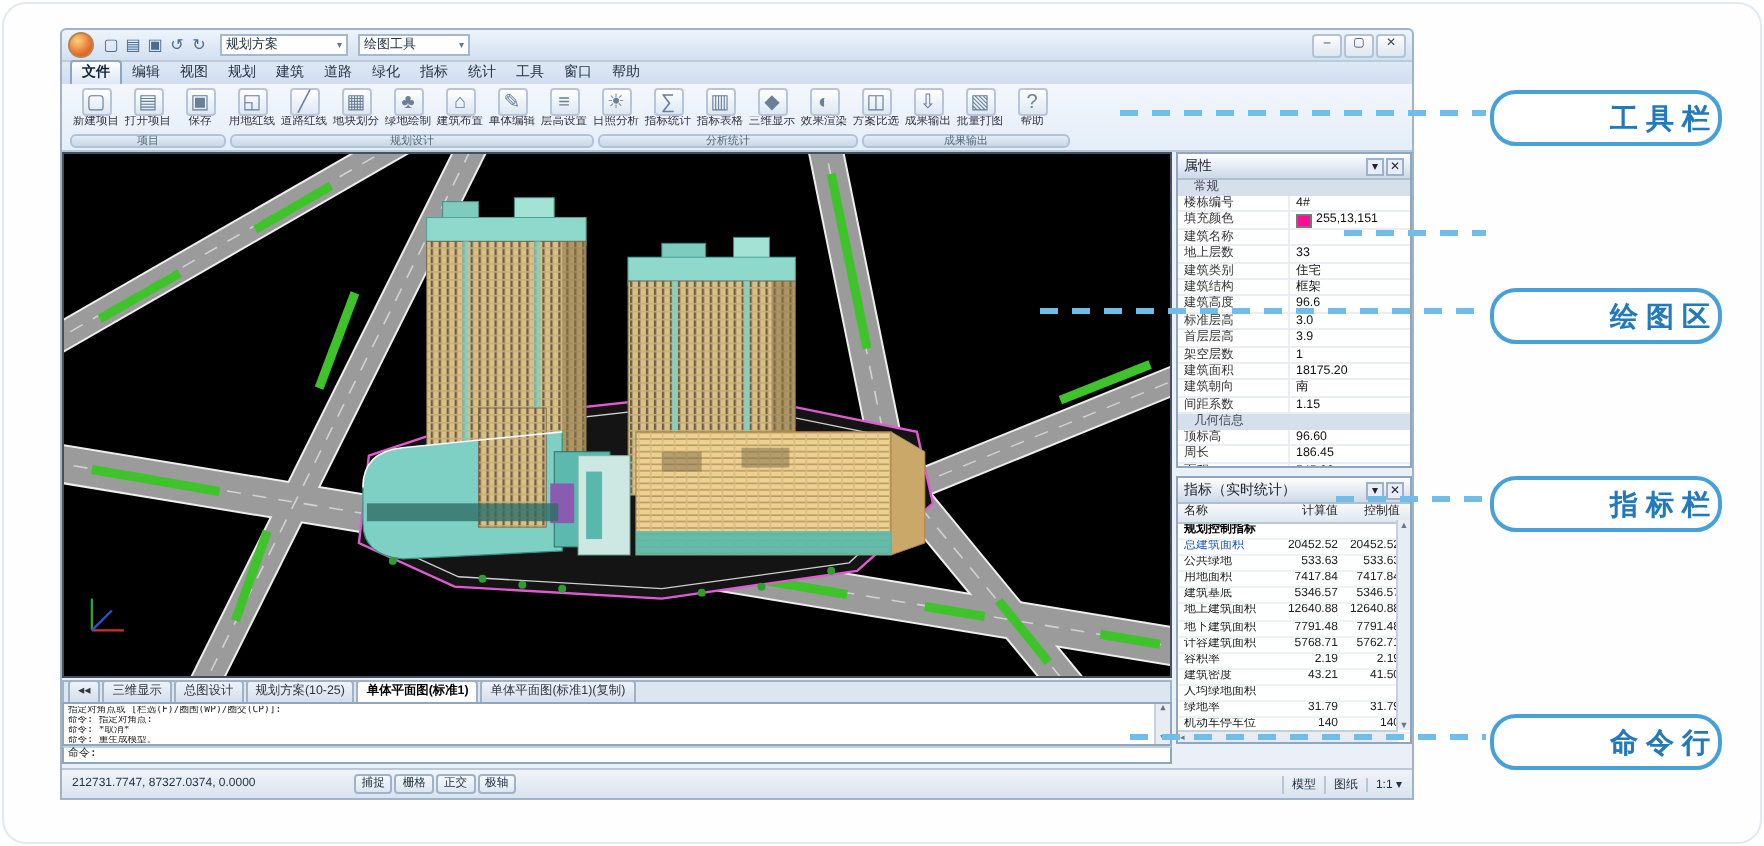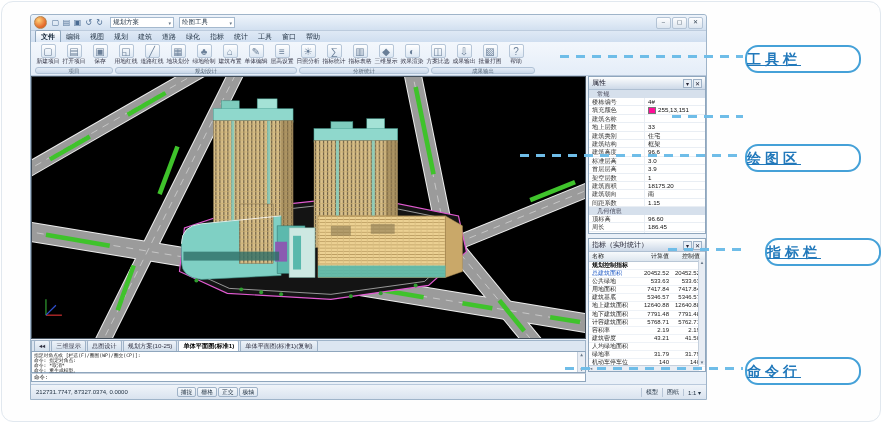--- a/index.html
+++ b/index.html
@@ -67,21 +67,21 @@
 
   
   #statusbar{position:absolute;left:0;top:369px;width:675px;height:15px;background:linear-gradient(#f0f4f9,#d9e3ef);border-top:1px solid #b9c9dc;display:flex;align-items:center;padding:0 5px;box-sizing:border-box;font-size:6px;color:#234;}
   .stoggle{border:1px solid #9fb2c7;background:linear-gradient(#f6f9fc,#dce6f1);padding:0 3px;height:10px;line-height:9px;font-size:5.8px;border-radius:2px;margin-left:1px;box-sizing:border-box;}
   #status-toggles{display:flex;margin-left:48px;}
   #status-right{margin-left:auto;display:flex;gap:4px;align-items:center;}
   .sright{border-left:1px solid #b7c5d6;padding-left:4px;}
 
   
   .leader{position:absolute;height:3px;background:repeating-linear-gradient(90deg,#6fbde8 0 9px,transparent 9px 16px);z-index:60;}
-  .callout{position:absolute;left:745px;width:112px;height:24px;border:2px solid #45a1d8;border-radius:13px;background:#fff;color:#2279bb;font-size:14px;font-weight:bold;text-align:left;line-height:24px;letter-spacing:4px;z-index:61;box-sizing:content-box;text-decoration:underline;}
+  .callout{position:absolute;left:745px;width:112px;height:24px;border:2px solid #45a1d8;border-radius:13px;background:#fff;color:#2279bb;font-size:14px;font-weight:bold;text-align:right;line-height:24px;letter-spacing:4px;z-index:61;box-sizing:content-box;}
 </style>
 </head>
 <body>
 
 <div id="stage">
   <div id="card"></div>
 
   <div id="app-window">
 
     <div class="titlebar">
@@ -629,15 +629,15 @@
   </div>
 
   <div class="leader" style="left:560px;top:55px;width:183px;"></div>
   <div class="leader" style="left:672px;top:115px;width:71px;"></div>
   <div class="leader" style="left:520px;top:154px;width:223px;"></div>
   <div class="leader" style="left:668px;top:248px;width:75px;"></div>
   <div class="leader" style="left:565px;top:367px;width:178px;"></div>
 
   <div class="callout" style="top:45px;">工具栏</div>
   <div class="callout" style="top:144px;">绘图区</div>
-  <div class="callout" style="top:238px;margin-left:20px;">指标栏</div>
+  <div class="callout" style="top:238px;">指标栏</div>
   <div class="callout" style="top:357px;">命令行</div>
 </div>
 
 </body></html>

